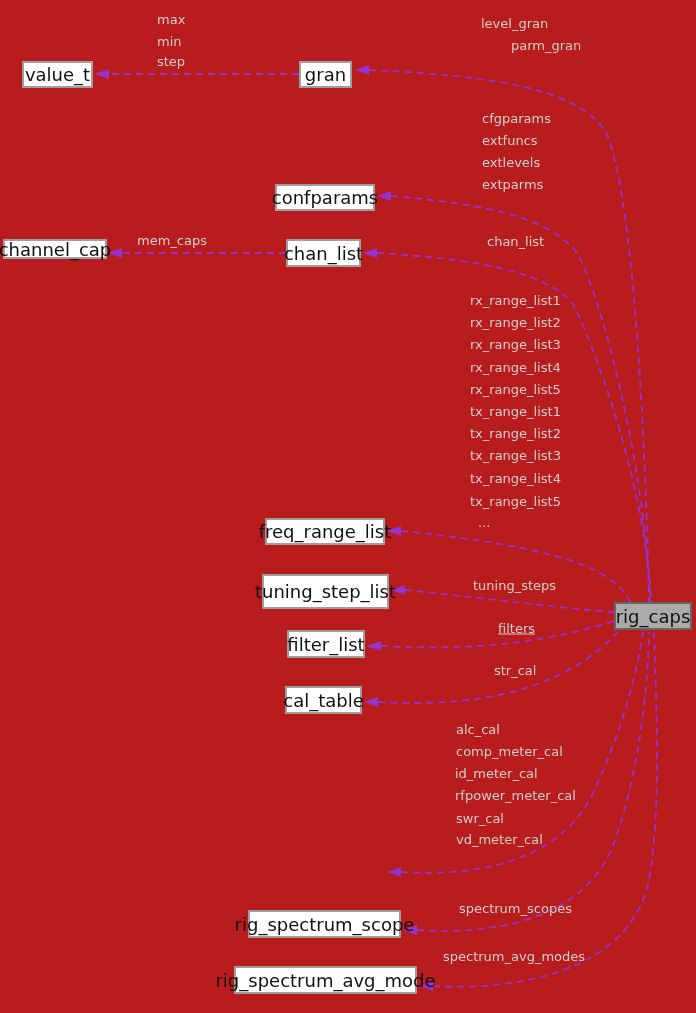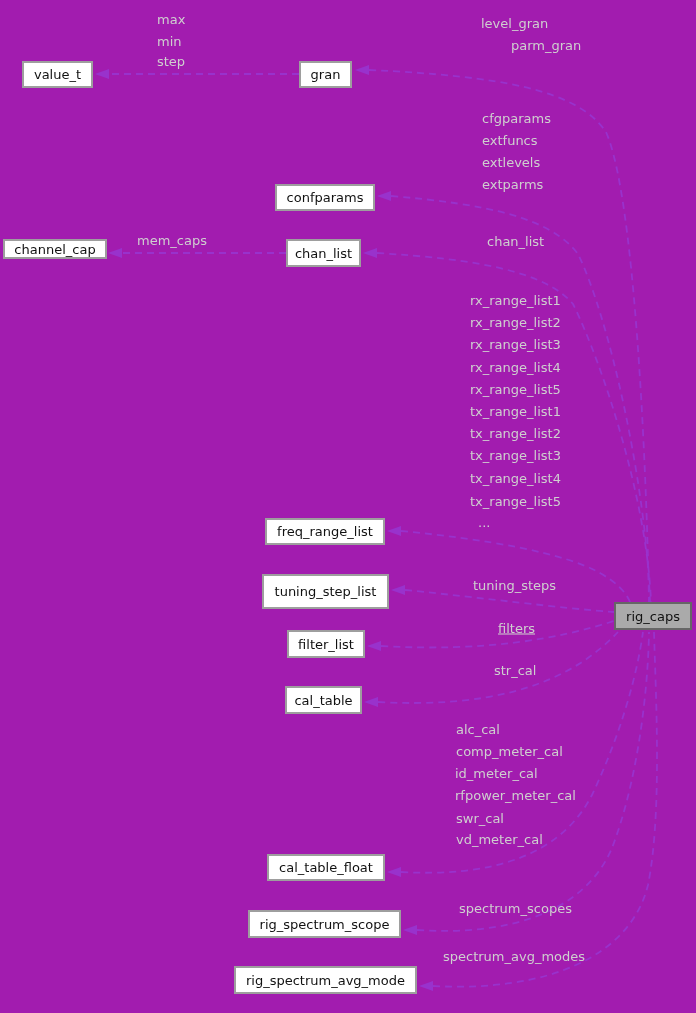--- a/index.html
+++ b/index.html
@@ -1,25 +1,25 @@
 <!DOCTYPE html>
 <html><head>
 <meta charset="utf-8">
 <style>
   html,body{margin:0;padding:0;background:#000;}
   #stage{
-    position:relative;width:696px;height:1013px;background:#a21caf;overflow:hidden;
+    position:relative;width:696px;height:1013px;background:#b91c1c;overflow:hidden;
     font-family:"DejaVu Sans","Liberation Sans",sans-serif;
   }
   #edge-svg{position:absolute;left:0;top:0;width:696px;height:1013px;}
   .edge-path{fill:none;stroke-width:1.8;stroke-dasharray:7 5;}
   .node{
     position:absolute;display:flex;align-items:center;justify-content:center;
     background:#ffffff;border:2px solid #9e9e9e;box-sizing:border-box;
-    color:#111111;font-size:13px;white-space:nowrap;cursor:pointer;
+    color:#111111;font-size:18px;white-space:nowrap;cursor:pointer;
   }
   .node.main{background:#aaaaaa;border:2px solid #666666;cursor:default;}
   .edge-label{
     position:absolute;transform:translateY(-50%);
     color:#cfcfcf;font-size:13px;white-space:nowrap;line-height:1;
   }
 </style>
 </head>
 <body>
 
@@ -85,17 +85,16 @@
     <div class="edge-label" style="left: 443px; top: 956px;">spectrum_avg_modes</div>
     <div class="node" style="left: 22px; top: 61px; width: 71px; height: 27px;">value_t</div>
     <div class="node" style="left: 299px; top: 61px; width: 53px; height: 27px;">gran</div>
     <div class="node" style="left: 275px; top: 184px; width: 100px; height: 27px;">confparams</div>
     <div class="node" style="left: 3px; top: 239px; width: 104px; height: 20px;">channel_cap</div>
     <div class="node" style="left: 286px; top: 239px; width: 75px; height: 28px;">chan_list</div>
     <div class="node" style="left: 265px; top: 518px; width: 120px; height: 27px;">freq_range_list</div>
     <div class="node" style="left: 262px; top: 574px; width: 127px; height: 35px;">tuning_step_list</div>
     <div class="node" style="left: 287px; top: 630px; width: 78px; height: 28px;">filter_list</div>
     <div class="node" style="left: 285px; top: 686px; width: 77px; height: 28px;">cal_table</div>
-    <div class="node" style="left: 267px; top: 854px; width: 118px; height: 27px;">cal_table_float</div>
     <div class="node" style="left: 248px; top: 910px; width: 153px; height: 28px;">rig_spectrum_scope</div>
     <div class="node" style="left: 234px; top: 966px; width: 183px; height: 28px;">rig_spectrum_avg_mode</div>
     <div class="node main" style="left: 614px; top: 602px; width: 78px; height: 28px;">rig_caps</div>
   </div>
 
 </body></html>

